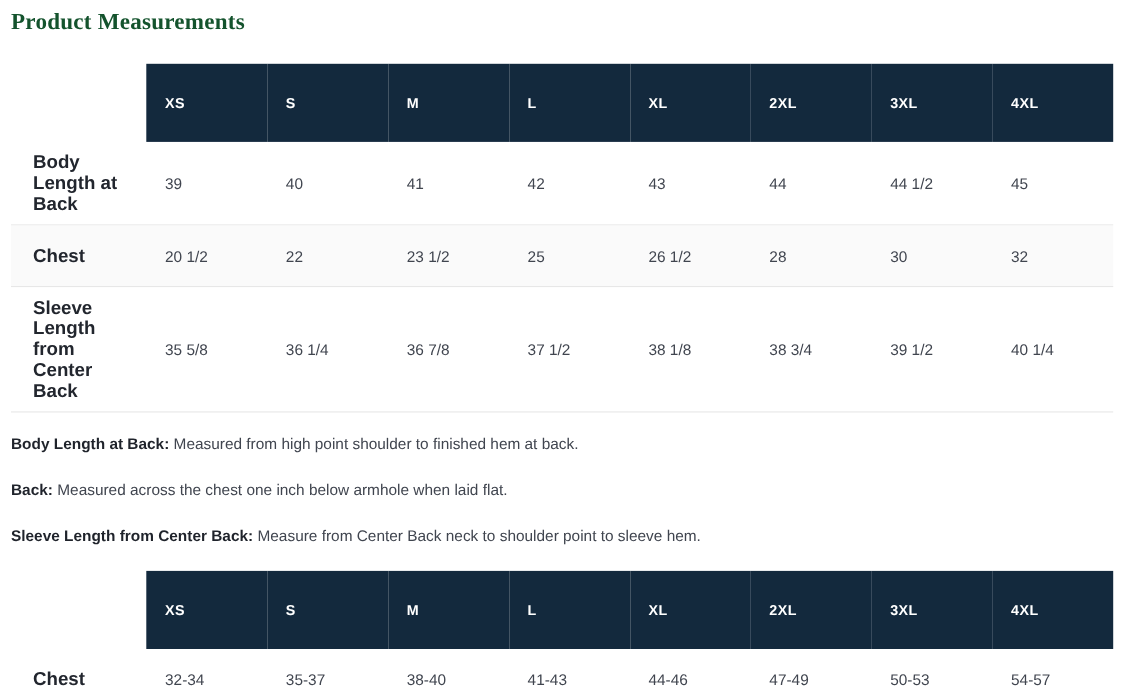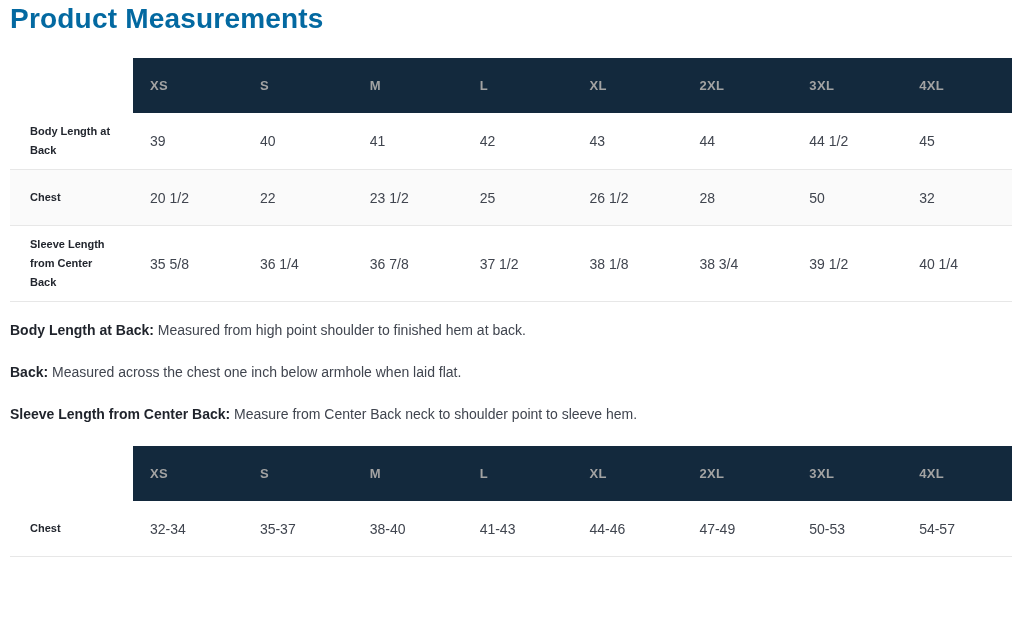--- a/index.html
+++ b/index.html
@@ -8,59 +8,59 @@
     width: 1024px;
     height: 630px;
     background: #ffffff;
     font-family: "Liberation Sans", sans-serif;
     color: #3f4652;
     overflow: hidden;
   }
   .page { padding: 2px 12px 0 10px; }
 
   .section-title {
-    font-family: Liberation Sans, sans-serif;
+    font-family: Liberation Serif, serif;
     font-weight: 600;
-    font-size: 28px;
+    font-size: 21px;
     line-height: 34px;
-    color: #0369a1;
+    color: #14532d;
     margin: 0;
     letter-spacing: 0.2px;
   }
 
   .size-table { width: 1002px; }
   .trow {
     display: grid;
     grid-template-columns: 123px repeat(8, 1fr);
     align-items: center;
   }
   .thead { margin-top: 22px; }
   .thead .corner { background: transparent; height: 55px; }
   .thead .hcell {
     background: #13293d;
-    color: #a3a3a3;
+    color: #ffffff;
     font-weight: bold;
     font-size: 13px;
     letter-spacing: 0.4px;
-    height: 55px;
+    height: 71px;
     display: flex;
     align-items: center;
     padding-left: 17px;
   }
   .body-row {
     border-bottom: 1px solid #e7e7e7;
     min-height: 56px;
     font-size: 14px;
     color: #40454f;
   }
   .body-row.striped { background: #fafafa; }
   .row-label {
     font-weight: bold;
     color: #22262e;
-    font-size: 11px;
+    font-size: 17px;
     line-height: 19px;
     padding: 9px 14px 9px 20px;
   }
   .cell { padding-left: 17px; }
 
   .notes { margin-top: 18px; }
   .note {
     font-size: 14px;
     line-height: 20px;
     margin: 0 0 22px 0;
@@ -104,21 +104,21 @@
     </div>
 
     <div class="trow body-row striped">
       <div class="row-label">Chest</div>
       <div class="cell">20 1/2</div>
       <div class="cell">22</div>
       <div class="cell">23 1/2</div>
       <div class="cell">25</div>
       <div class="cell">26 1/2</div>
       <div class="cell">28</div>
-      <div class="cell">50</div>
+      <div class="cell">30</div>
       <div class="cell">32</div>
     </div>
 
     <div class="trow body-row">
       <div class="row-label">Sleeve Length from Center Back</div>
       <div class="cell">35 5/8</div>
       <div class="cell">36 1/4</div>
       <div class="cell">36 7/8</div>
       <div class="cell">37 1/2</div>
       <div class="cell">38 1/8</div>

